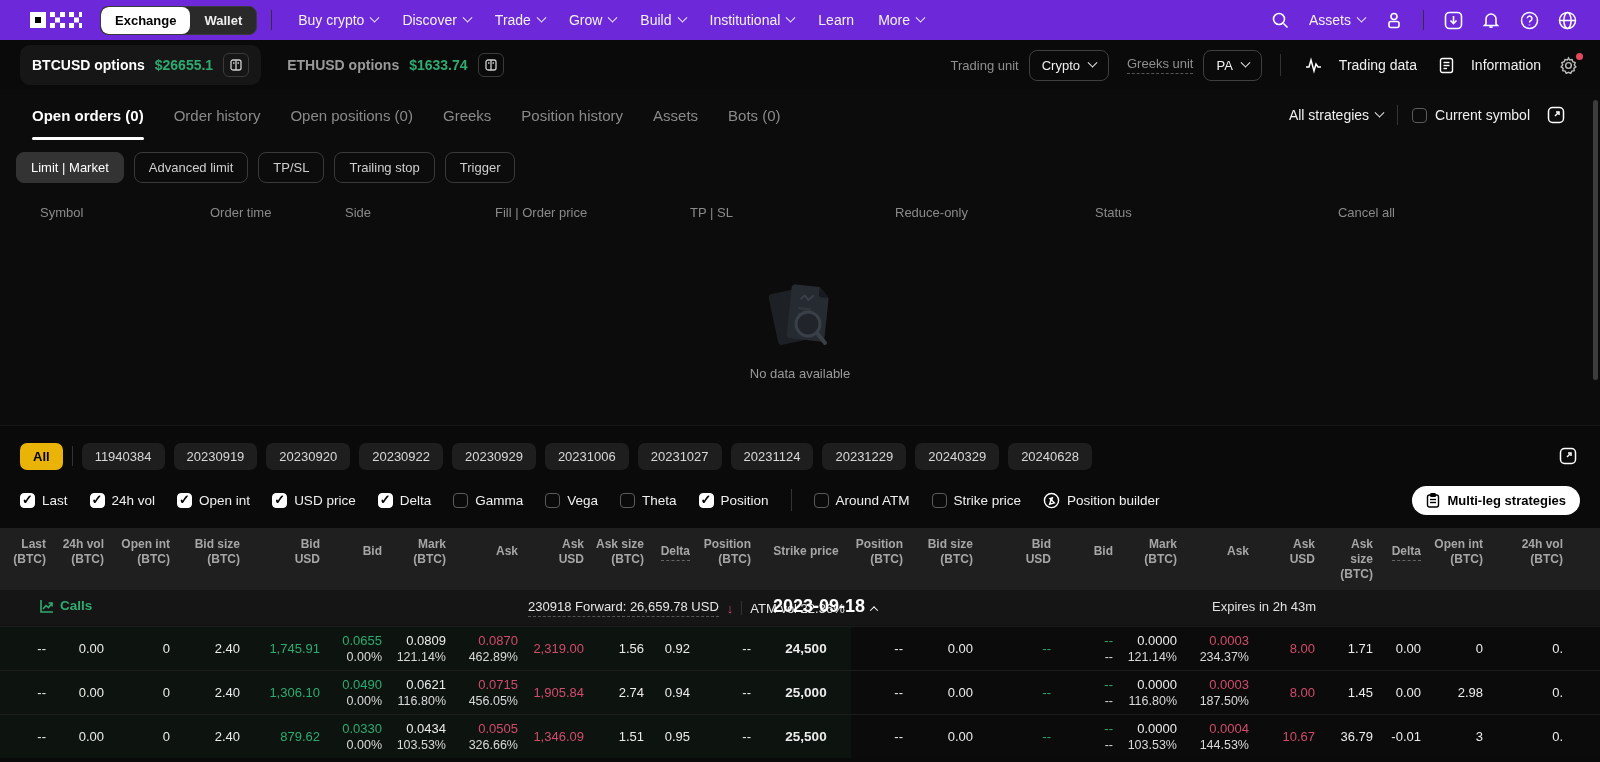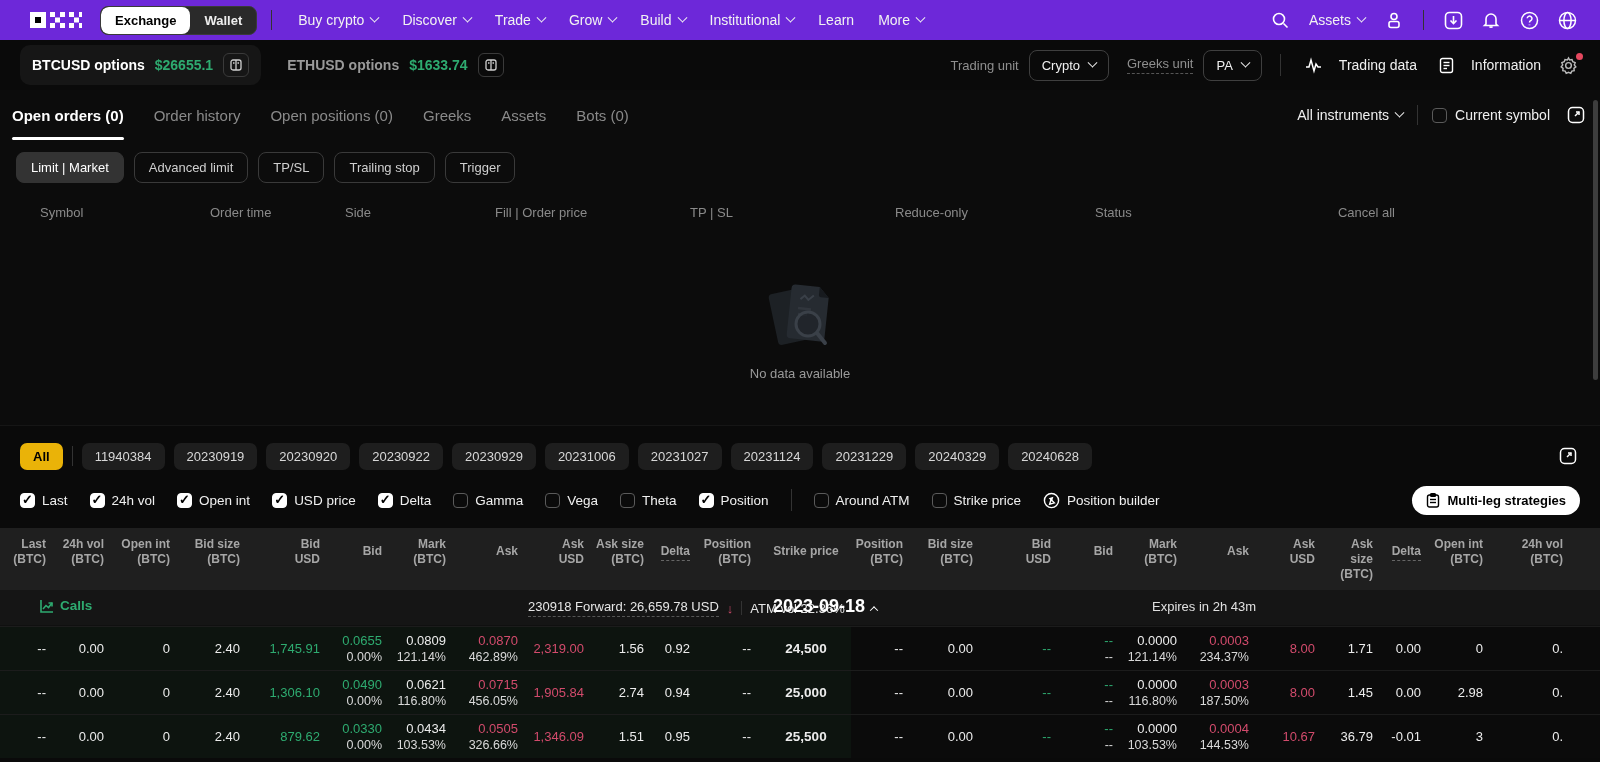--- a/index.html
+++ b/index.html
@@ -30,21 +30,21 @@
     align-items:center; justify-content:center; cursor:pointer; }
   .tick-right { margin-left:auto; display:flex; align-items:center; gap:10px; }
   .unitlbl { color:#8f8f8f; font-size:13px; }
   .unitlbl.dash { border-bottom:1px dashed #555; padding-bottom:2px; }
   .unitsel { display:flex; align-items:center; border:1px solid #3f3f3f; border-radius:8px;
     padding:7px 12px; font-size:13px; color:#f0f0f0; cursor:pointer; gap:2px; }
   .tlink { display:flex; align-items:center; gap:17px; font-size:14px; color:#f0f0f0; cursor:pointer; padding:0 6px; }
   .gearwrap { position:relative; cursor:pointer; padding:0 6px 0 2px; }
   .reddot { position:absolute; top:-3px; right:1px; width:7px; height:7px; border-radius:50%; background:#e5485f; }
   
-  .tabs { height:50px; background:#0c0c0c; display:flex; align-items:center; padding:0 12px; position:relative; }
+  .tabs { height:50px; background:#0c0c0c; display:flex; align-items:center; padding:0 32px; position:relative; }
   .tab { font-size:15px; color:#8a8a8a; margin-right:30px; cursor:pointer; height:100%; display:flex; align-items:center; position:relative; }
   .tab.on { color:#fff; font-weight:bold; }
   .tab.on::after { content:""; position:absolute; left:0; right:0; bottom:0; height:3px; background:#fff; border-radius:2px; }
   .tabs-right { margin-left:auto; display:flex; align-items:center; gap:14px; }
   .allinstr { display:flex; align-items:center; font-size:14px; color:#f0f0f0; cursor:pointer; }
   .cbrow { display:flex; align-items:center; gap:8px; font-size:14px; color:#f0f0f0; cursor:pointer; }
   .cb { width:15px; height:15px; border:1.5px solid #5a5a5a; border-radius:4px; background:transparent; position:relative; }
   .cb.on { background:#fff; border-color:#fff; }
   .cb.on::after { content:"\2713"; position:absolute; left:1px; top:-2px; color:#000; font-size:13px; font-weight:bold; }
   
@@ -74,21 +74,21 @@
   .chgrid { display:grid; grid-template-columns:56px 58px 66px 70px 80px 62px 64px 72px 66px 60px 46px 61px 90px 62px 70px 78px 62px 64px 72px 66px 58px 48px 62px 80px; width:1640px; }
   .chead { background:#1f1f1f; }
   .chead > div { padding:9px 10px 8px 0; font-size:12px; font-weight:bold; color:#a6a6a6; text-align:right; line-height:15px; }
   .chead > div.ctr { text-align:center; padding-right:0; }
   .dashu { border-bottom:1px dashed #666; display:inline-block; padding-bottom:1px; }
   .grow { position:relative; height:36px; background:#151515; border-bottom:1px solid #101010; }
   .calls { position:absolute; left:40px; top:8px; display:flex; align-items:center; gap:6px; font-size:13.5px; font-weight:bold; }
   .fwd { position:absolute; left:528px; top:9px; display:flex; align-items:center; gap:8px; font-size:13px; color:#e6e6e6; }
   .fwd .fu { border-bottom:1px dashed #555; padding-bottom:2px; }
   .gdate { position:absolute; left:770px; top:6px; width:110px; text-align:center; font-size:18px; font-weight:bold; color:#fff; cursor:pointer; }
-  .gexp { position:absolute; left:1152px; top:9px; font-size:13px; color:#e0e0e0; }
+  .gexp { position:absolute; left:1212px; top:9px; font-size:13px; color:#e0e0e0; }
   .row { border-top:1px solid #1c1c1c; background:#0b0b0b; cursor:pointer; }
   .row > div { height:43px; display:flex; flex-direction:column; justify-content:center; align-items:flex-end;
     padding-right:10px; font-size:13px; color:#ececec; line-height:16px; }
   .row > div:nth-child(-n+13) { background:#0d140f; }
   .row > div.ctr { align-items:center; padding-right:0; font-weight:bold; font-size:13.5px; }
   .row .sub { font-size:12.5px; color:#d9d9d9; }
   .scrollthumb { position:fixed; right:2px; top:100px; width:5px; height:280px; background:#3d3d3d; border-radius:3px; }
   svg { display:block; }
 </style>
 </head>
@@ -256,25 +256,26 @@
       <span class="reddot"></span>
     </div>
   </div>
 </div>
 
 <div class="tabs">
   <div class="tab on">Open orders (0)</div>
   <div class="tab">Order history</div>
   <div class="tab">Open positions (0)</div>
   <div class="tab">Greeks</div>
+  <div class="tab">Position history</div>
   <div class="tab">Assets</div>
   <div class="tab">Bots (0)</div>
   <div class="tabs-right">
     <div class="allinstr">
-      <span>All instruments</span>
+      <span>All strategies</span>
         <span class="chev"></span>
     </div>
     <div class="vdiv" style="height:20px;"></div>
     <div class="cbrow">
       <span class="cb"></span>
       <span>Current symbol</span>
     </div>
     <div class="icbtn" style="width:24px;height:24px;">
       <svg width="18" height="18" viewBox="0 0 18 18" fill="none" stroke="#fff" stroke-width="1.5">
           <rect x="1.5" y="1.5" width="15" height="15" rx="4"></rect>

